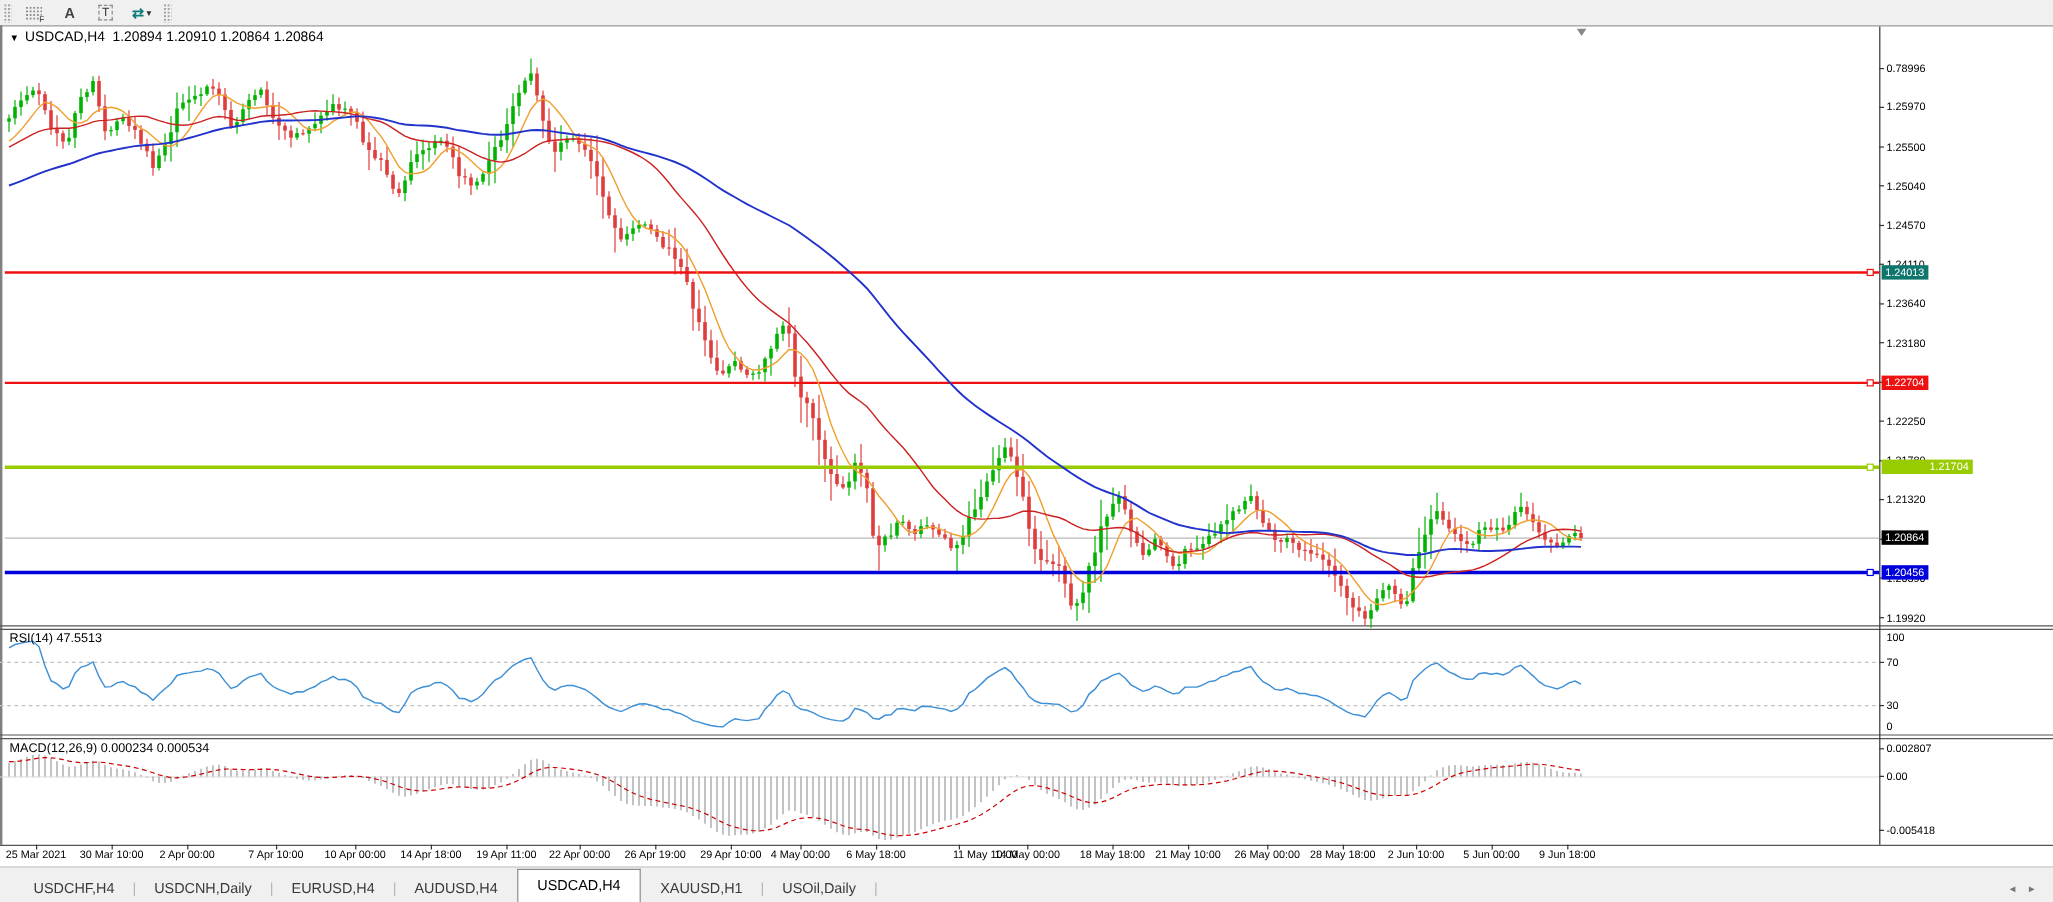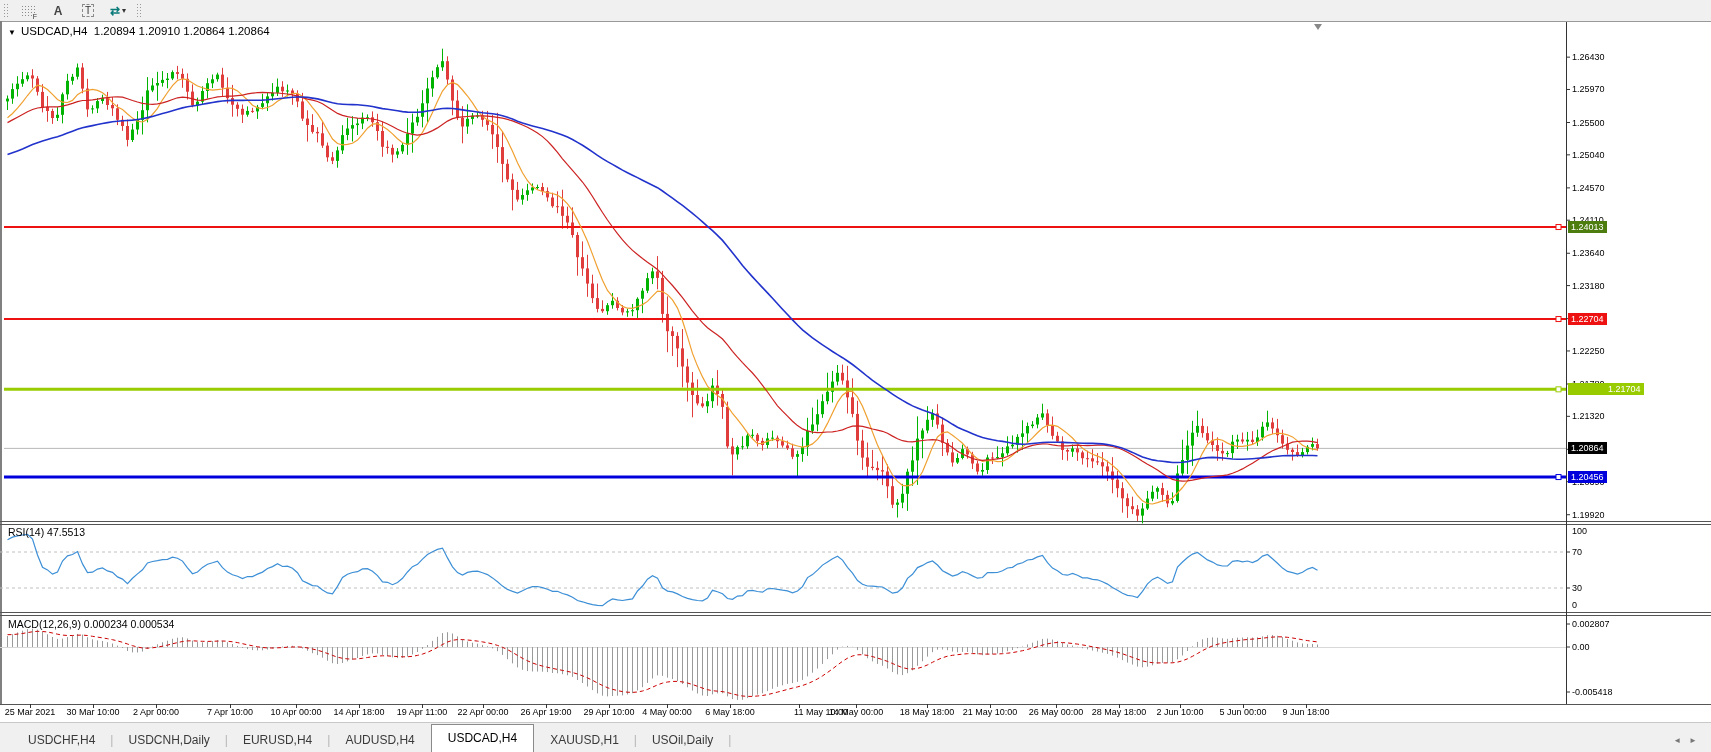--- a/index.html
+++ b/index.html
@@ -938,21 +938,21 @@
     </svg>
 
   <div class="ov chart-title">
     <span class="tri">▼</span><span>USDCAD,H4</span>&nbsp;&nbsp;<span>1.20894</span> <span>1.20910</span> <span>1.20864</span> <span>1.20864</span>
   </div>
 
   <div class="ov panel-label" style="left:8px;top:526px;">RSI(14) 47.5513</div>
   <div class="ov panel-label" style="left:8px;top:618px;">MACD(12,26,9) 0.000234 0.000534</div>
 
   <div id="yaxis">
-      <div class="ylab" style="top: 52.1447px;">1.26430</div>
+      <div class="ylab" style="top: 52.1447px;">0.78996</div>
       <div class="ylab" style="top: 84.4778px;">1.25970</div>
       <div class="ylab" style="top: 117.514px;">1.25500</div>
       <div class="ylab" style="top: 149.847px;">1.25040</div>
       <div class="ylab" style="top: 182.883px;">1.24570</div>
       <div class="ylab" style="top: 215.216px;">1.24110</div>
       <div class="ylab" style="top: 248.252px;">1.23640</div>
       <div class="ylab" style="top: 280.585px;">1.23180</div>
       <div class="ylab" style="top: 313.621px;">1.22710</div>
       <div class="ylab" style="top: 345.954px;">1.22250</div>
       <div class="ylab" style="top: 378.99px;">1.21780</div>
@@ -964,21 +964,21 @@
   <div id="paneaxis">
       <div class="ylab" style="top: 526px;">100</div>
       <div class="ylab" style="top: 547px;">70</div>
       <div class="ylab" style="top: 583px;">30</div>
       <div class="ylab" style="top: 600px;">0</div>
       <div class="ylab" style="top: 618.702px;">0.002807</div>
       <div class="ylab" style="top: 642px;">0.00</div>
       <div class="ylab" style="top: 686.969px;">-0.005418</div>
     </div>
   <div id="badges">
-      <div class="badge" style="top: 221.034px; background: #4d7c0f;">1.24013</div>
+      <div class="badge" style="top: 221.034px; background: #0f766e;">1.24013</div>
       <div class="badge" style="top: 313.043px; background: rgb(238, 17, 17);">1.22704</div>
       <div class="badge" style="top: 383.332px; background: rgb(153, 204, 0); padding-left: 40px;">1.21704</div>
       <div class="badge" style="top: 471.053px; background: rgb(0, 0, 221);">1.20456</div>
       <div class="badge" style="top: 442.375px; background: rgb(0, 0, 0);">1.20864</div>
     </div>
   <div id="xaxis">
       <div class="datelab" style="left: 30px;">25 Mar 2021</div>
       <div class="datelab" style="left: 93px;">30 Mar 10:00</div>
       <div class="datelab" style="left: 156px;">2 Apr 00:00</div>
       <div class="datelab" style="left: 230px;">7 Apr 10:00</div>

